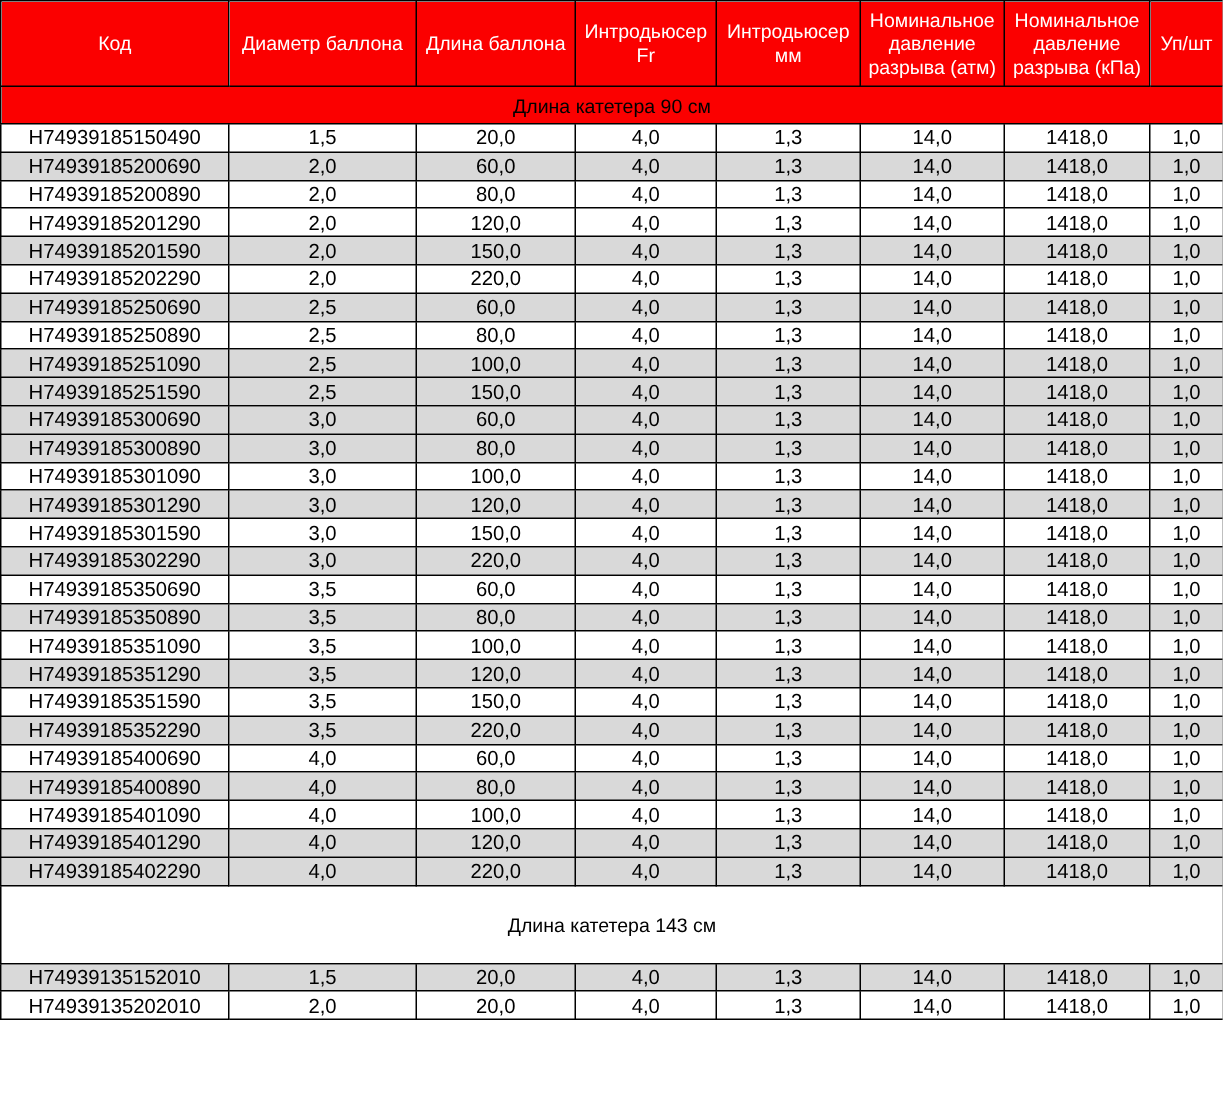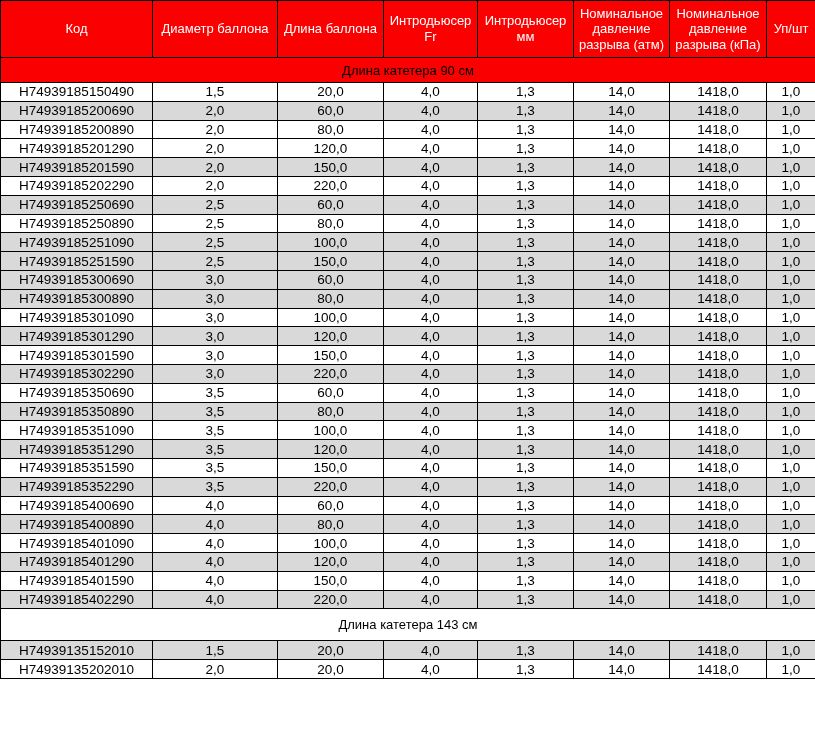--- a/index.html
+++ b/index.html
@@ -50,21 +50,21 @@
     white-space: nowrap;
   }
   tr.section-title.red {
     height: 25px;
   }
   tr.section-title.red td {
     background: var(--header-bg);
     color: var(--text-color);
   }
   tr.section-title.white {
-    height: 32px;
+    height: 52px;
   }
   tr.section-title.white td {
     background: #ffffff;
     color: var(--text-color);
   }
   tr.data-row {
     height: 18.8px;
     padding-left: 12px;
   }
   tr.data-row td {
@@ -359,30 +359,20 @@
       <tr class="data-row shaded">
         <td>H74939185401290</td>
         <td>4,0</td>
         <td>120,0</td>
         <td>4,0</td>
         <td>1,3</td>
         <td>14,0</td>
         <td>1418,0</td>
         <td>1,0</td>
       </tr>
-      <tr class="data-row">
-        <td>H74939185401590</td>
-        <td>4,0</td>
-        <td>150,0</td>
-        <td>4,0</td>
-        <td>1,3</td>
-        <td>14,0</td>
-        <td>1418,0</td>
-        <td>1,0</td>
-      </tr>
       <tr class="data-row shaded">
         <td>H74939185402290</td>
         <td>4,0</td>
         <td>220,0</td>
         <td>4,0</td>
         <td>1,3</td>
         <td>14,0</td>
         <td>1418,0</td>
         <td>1,0</td>
       </tr>

